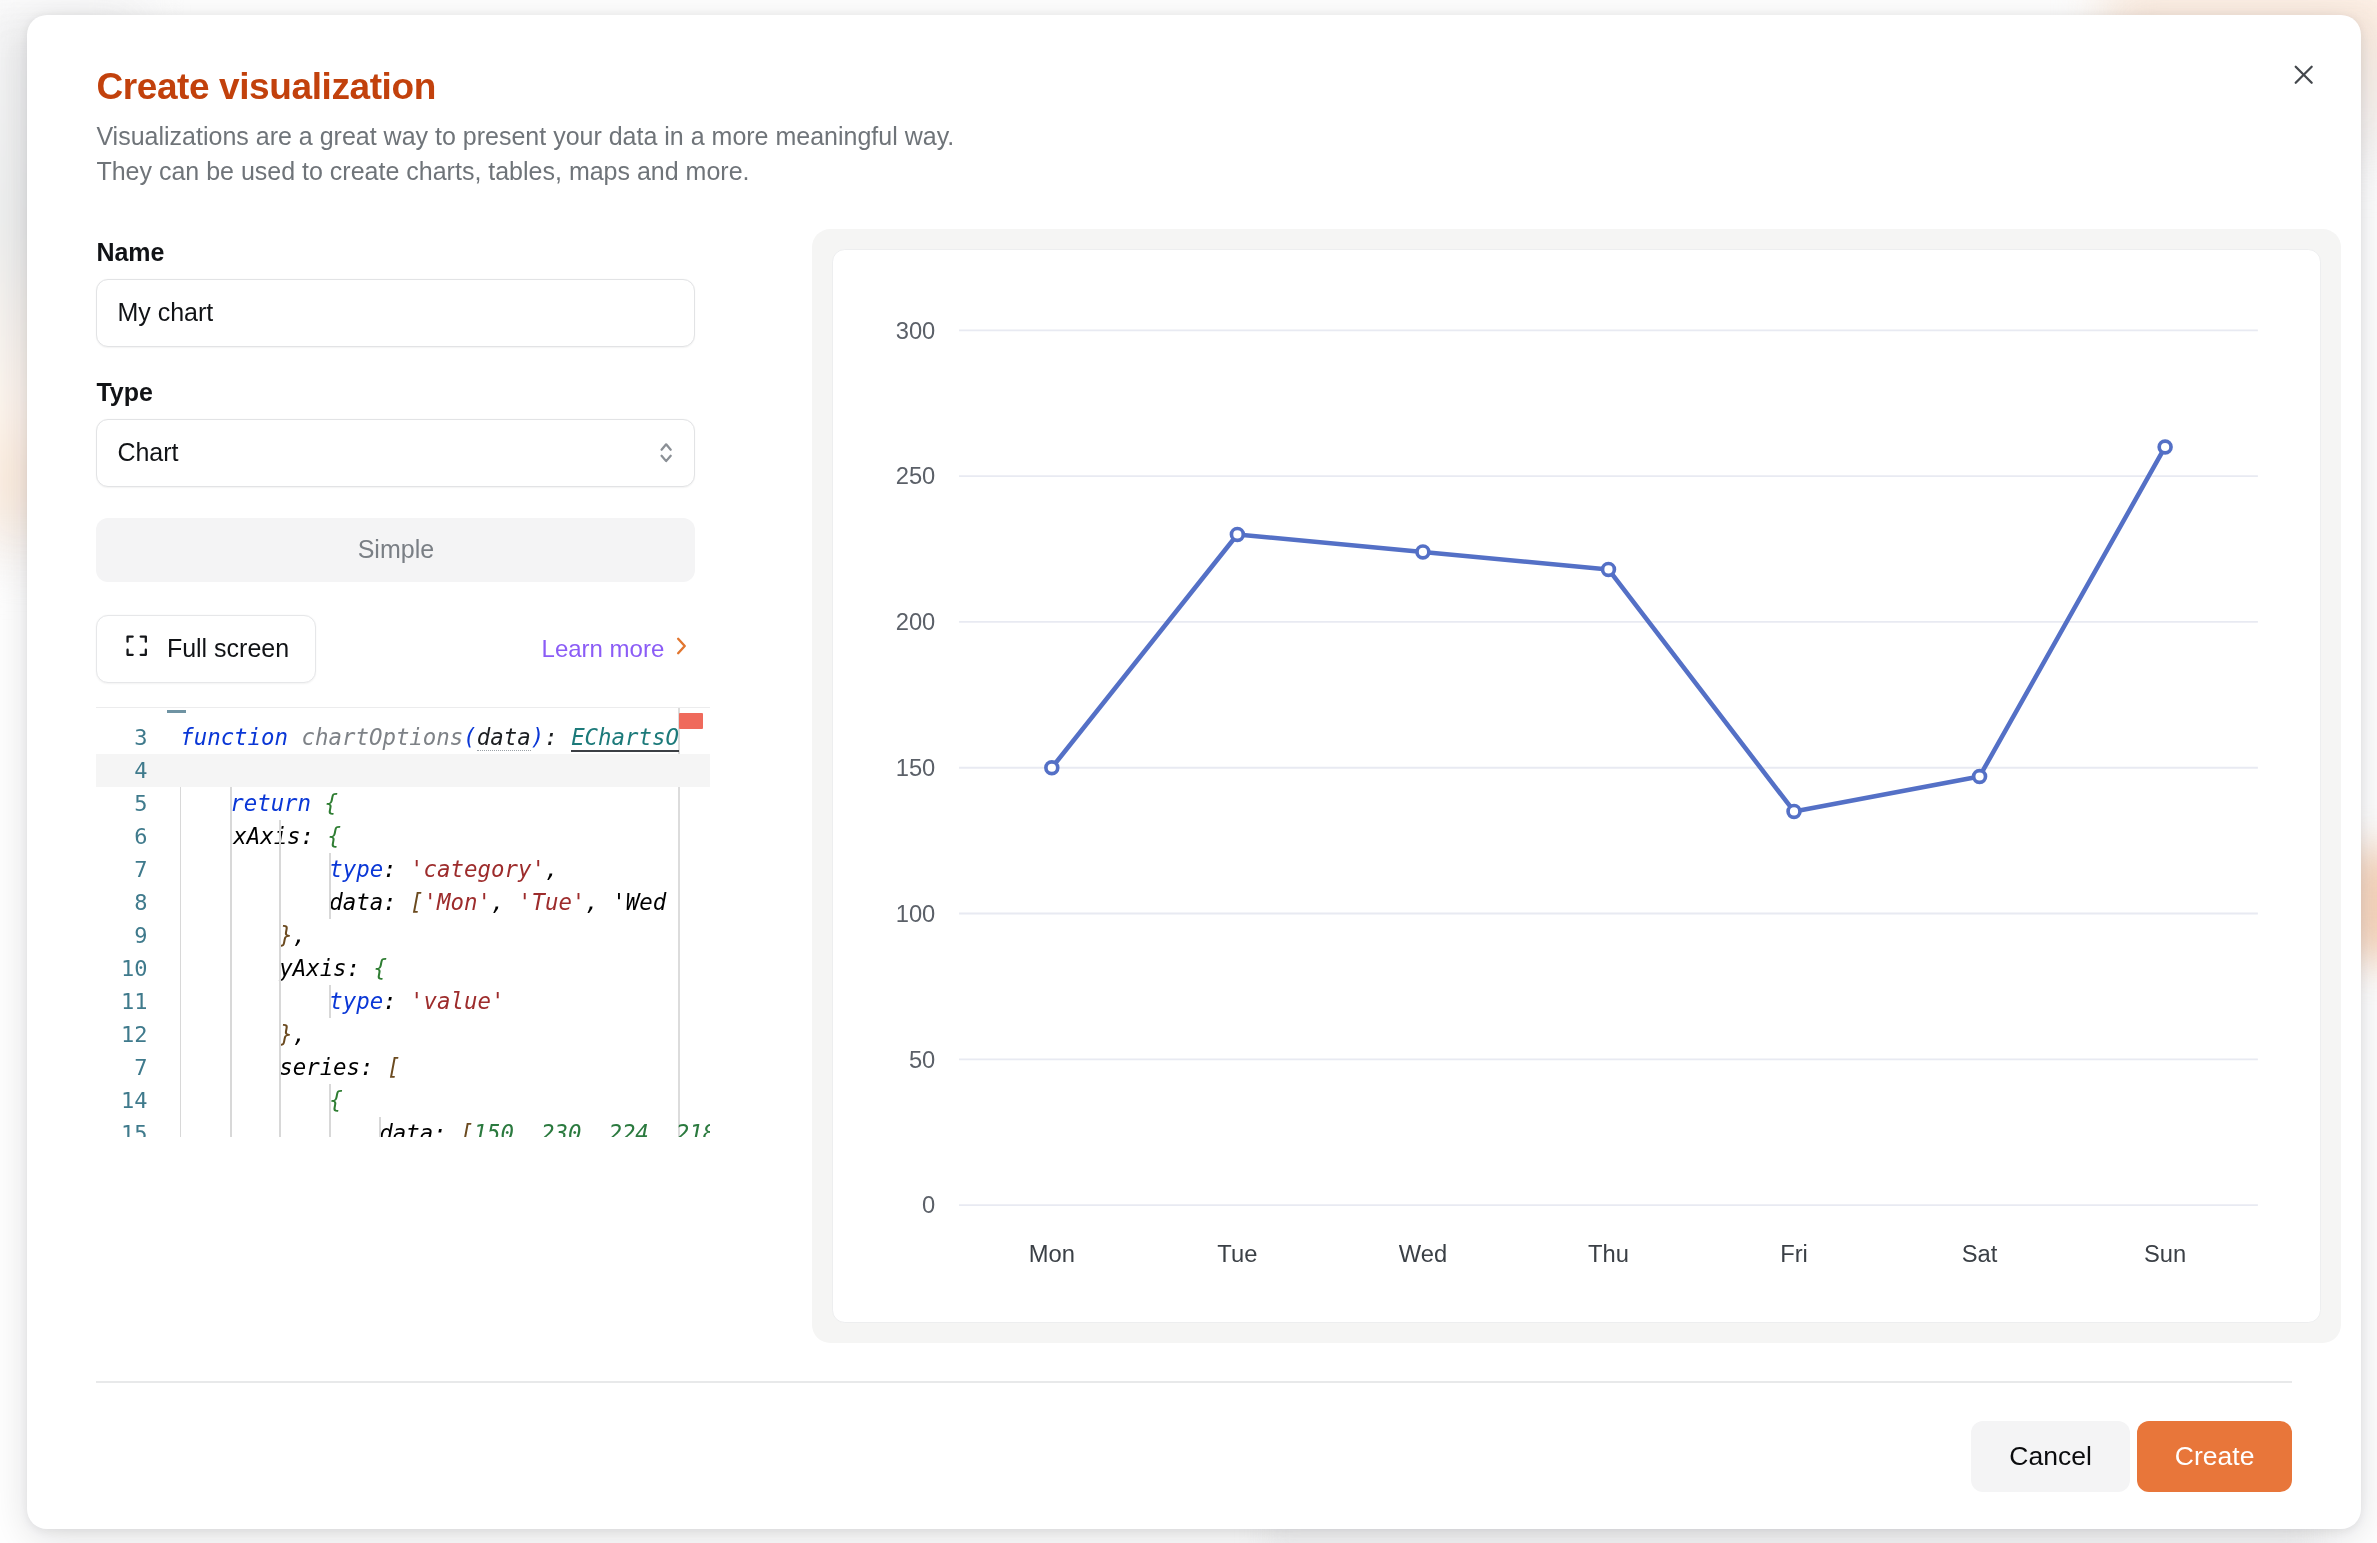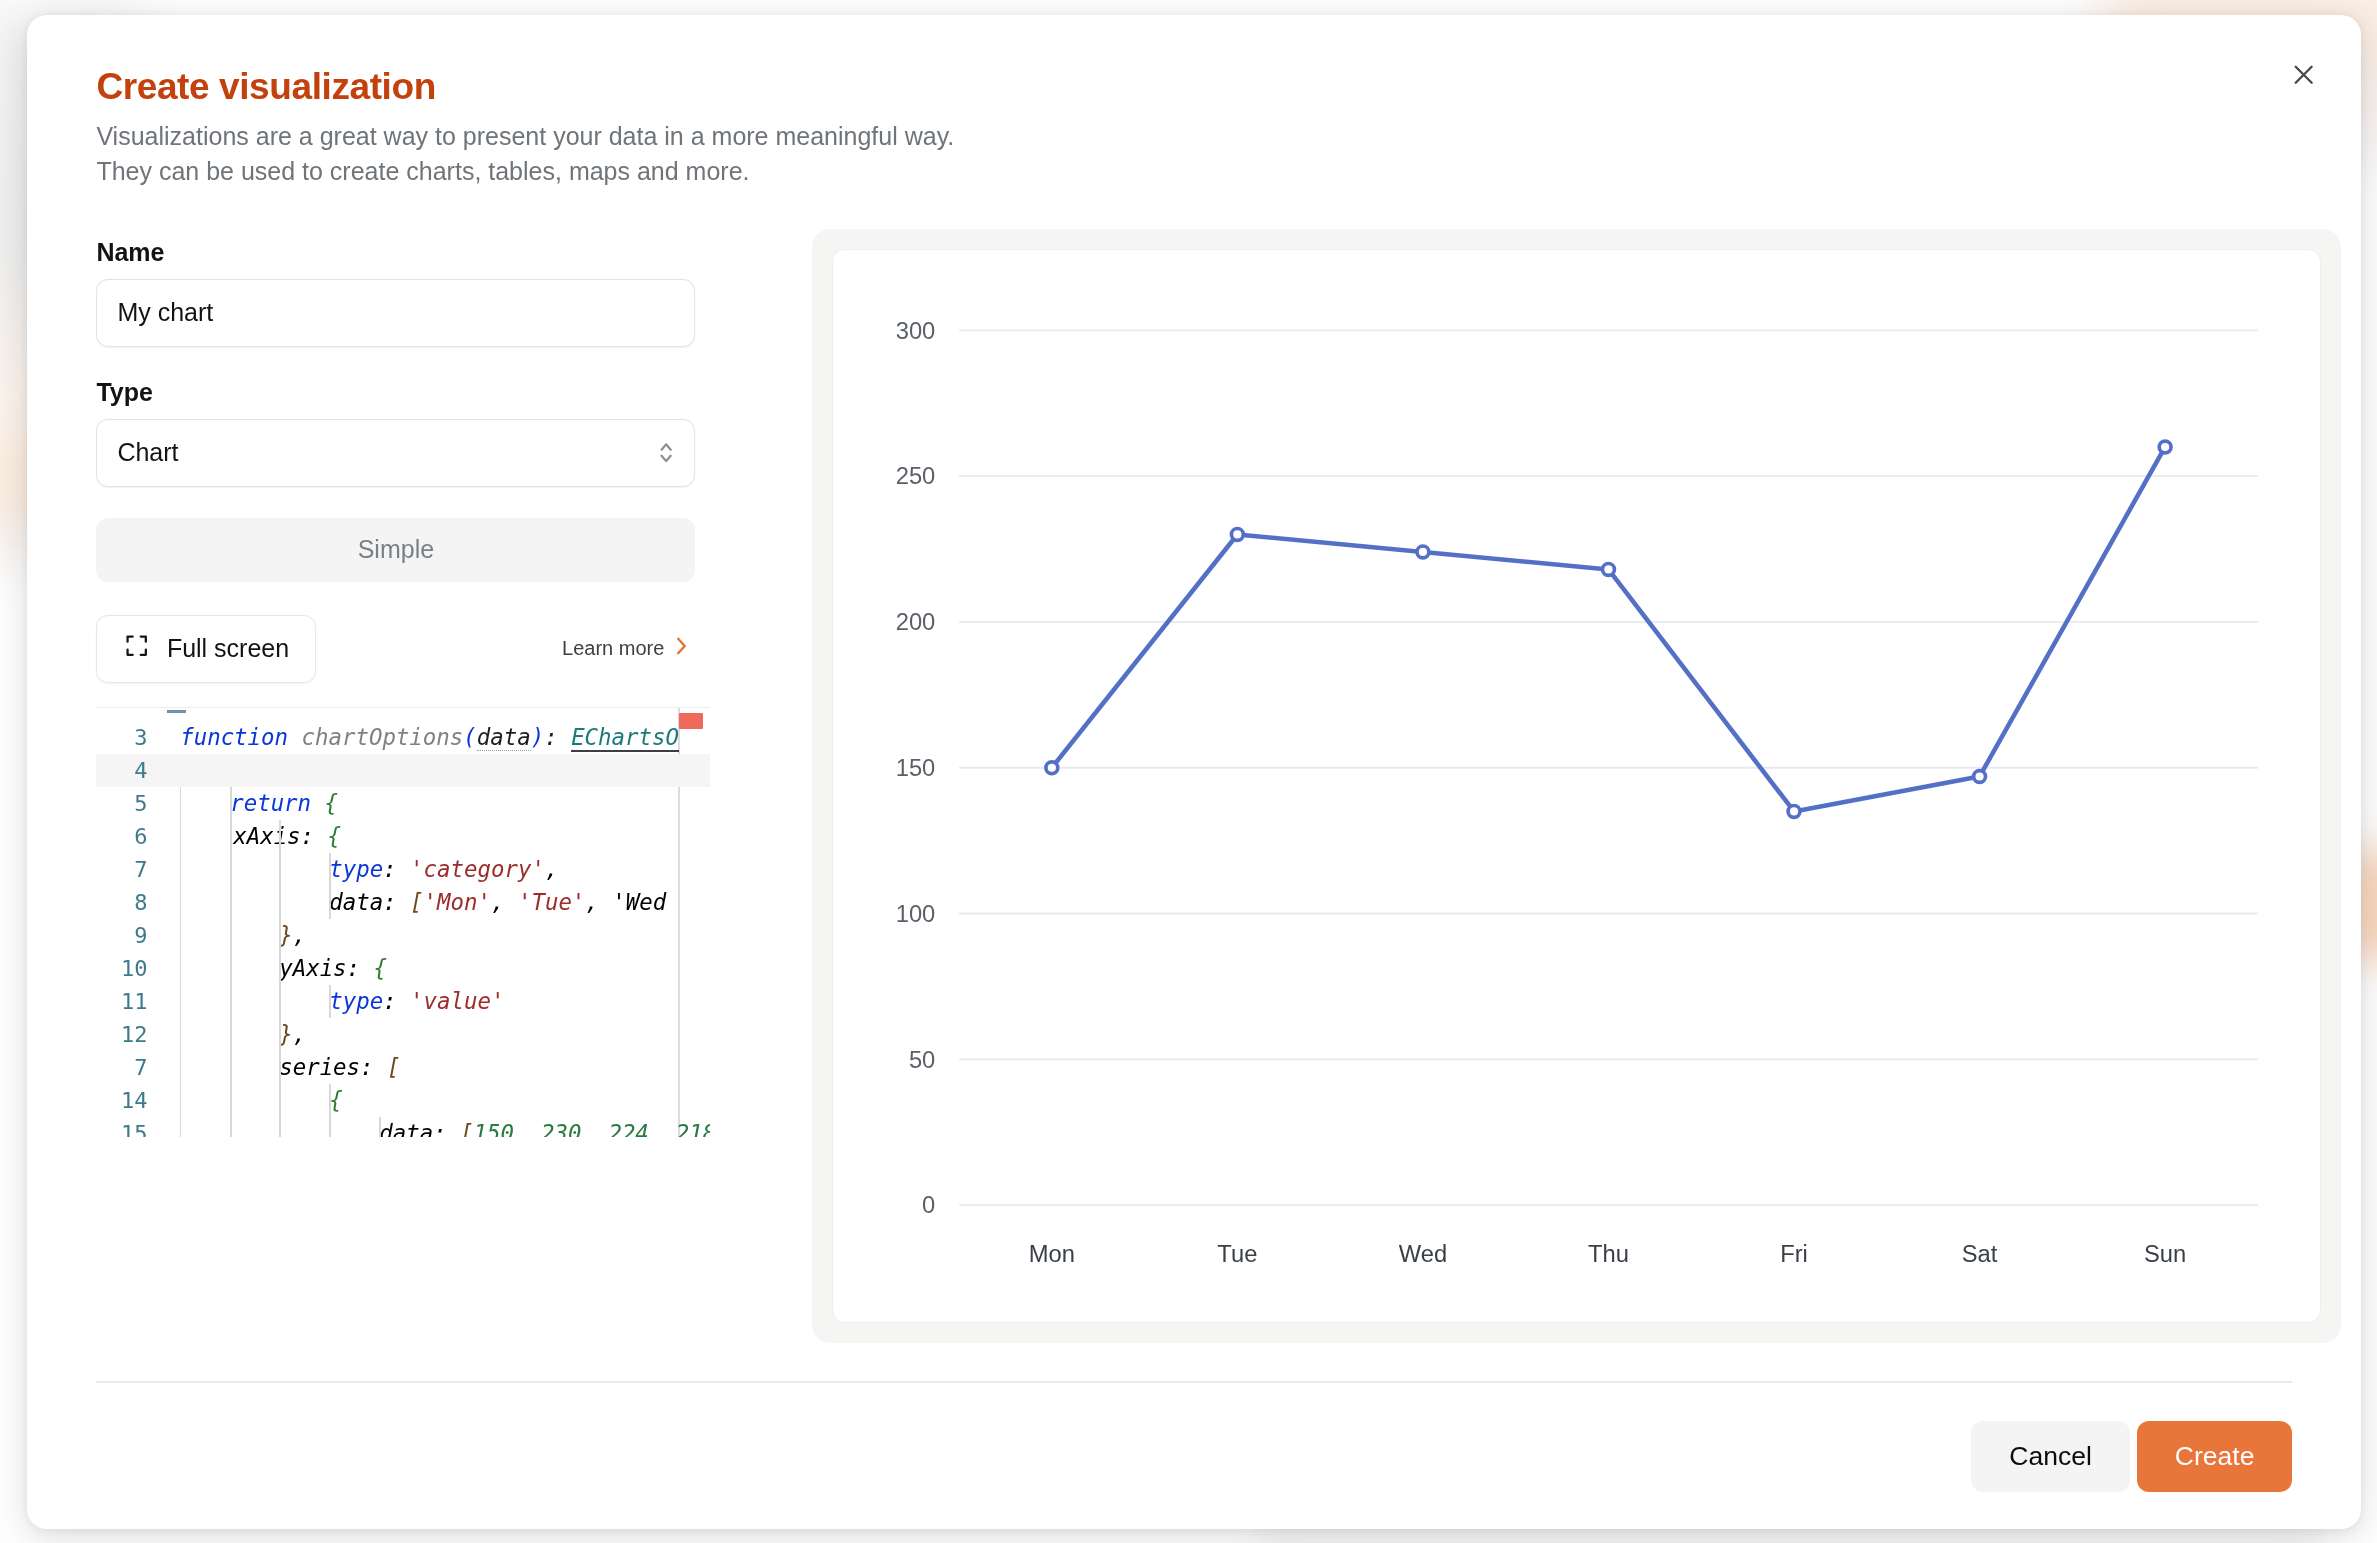--- a/index.html
+++ b/index.html
@@ -117,21 +117,21 @@
     height: 68px; padding: 0 25.6px;
     display: flex; align-items: center; gap: 16.5px;
     background: #fff; border: 1.5px solid #e6e7e9; border-radius: 12px;
     font-size: 25px; color: #111316; cursor: pointer;
     font-family: "Liberation Sans", sans-serif;
     box-shadow: 0 0.9px 1.8px rgba(16,18,21,.05);
   }
   #fullscreen-btn svg { width: 27.4px; height: 27.4px; }
   #learn-more {
     display: flex; align-items: center; gap: 7.3px;
-    color: #404040; font-size: 20px; text-decoration: none; cursor: pointer;
+    color: #8b5cf6; font-size: 24px; text-decoration: none; cursor: pointer;
     margin-right: 5.5px;
   }
   #learn-more svg { width: 18.3px; height: 24px; }
 
   
   .editor {
     margin-top: 24px; width: 614px; height: 430px;
     background: #ffffff; position: relative; overflow: hidden;
     border-top: 1.5px solid #ececed;
     font-family: "DejaVu Sans Mono", monospace;

